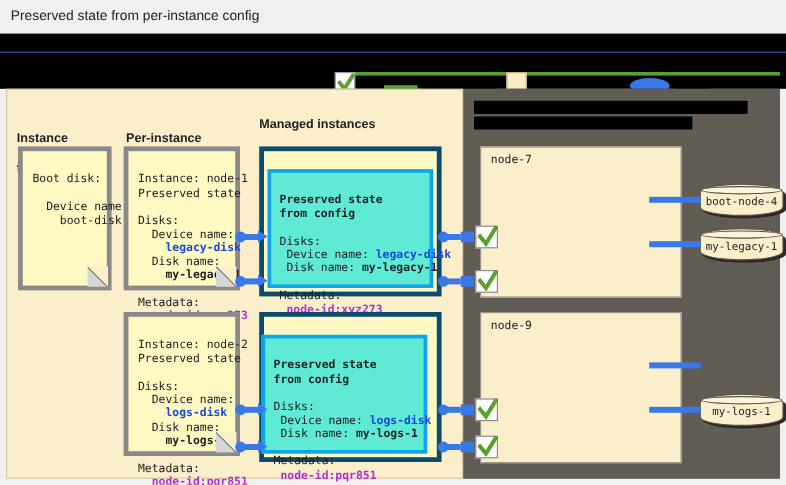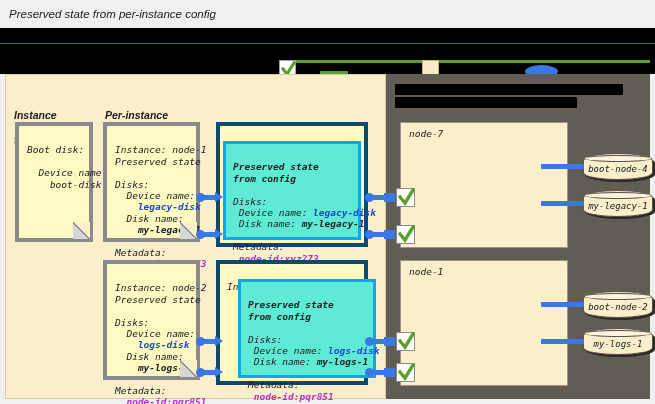--- a/index.html
+++ b/index.html
@@ -4,21 +4,21 @@
 <title>Preserved state from per-instance config</title>
 <style>
   html,body{margin:0;padding:0;}
   body{
     width:655px;height:404px;
     background:#f0f0f0;
     font-family:"Liberation Sans", sans-serif;
     overflow:hidden;
     position:relative;
   }
-  #root{position:relative;width:606px;height:404px;font-style:italic;}
+  #root{position:relative;width:606px;height:404px;}
 
   
   .caption{
     position:absolute;left:0;top:0;width:655px;height:28px;
     background:#f0f0f0;
     display:flex;align-items:center;
     box-sizing:border-box;padding-left:9px;
     font-size:11.5px;color:#202124;
     white-space:nowrap;
   }
@@ -191,21 +191,21 @@
     <b>Instance</b><br>
     <b>template</b>
   </div>
 
   <div class="colhead" style="left:105px;top:96px;">
     <b>Per-instance</b><br>
     <b>configs</b>
   </div>
 
   <div class="colhead" style="left:216px;top:85px;">
-    <br>
+    <b>Managed instances</b><br>
     <span class="reg">(intended configuration, status)</span><br>
     <b>autogenerated</b>
   </div>
 
   <div class="colhead-redacted" style="left:395px;top:84px;">
     <span class="redact-bar" style="width:228px;"></span>
     <span class="redact-bar" style="width:182px;"></span>
   </div>
 
   <div class="card sheet" style="left:15px;top:122px;width:78px;height:120px;">
@@ -257,48 +257,45 @@
 <span> Device name: </span><span class="kw-blue">legacy-disk</span>
 <span> Disk name: </span><span class="b">my-legacy-1</span>
 
 <span>Metadata:</span>
 <span class="kw-purple"> node-id:xyz273</span>
   </div>
 
   <div class="card" style="left:216px;top:260px;width:152px;height:125px;padding:6px 7px;">
 <span>Instance: node-2</span>
   </div>
-  <div class="inner-card" style="left:238px;top:279px;width:138px;height:99px;">
+  <div class="inner-card" style="left:218px;top:279px;width:138px;height:99px;">
 <span class="b">Preserved state</span>
 <span class="b">from config</span>
 
 <span>Disks:</span>
 <span> Device name: </span><span class="kw-blue">logs-disk</span>
 <span> Disk name: </span><span class="b">my-logs-1</span>
 
 <span>Metadata:</span>
 <span class="kw-purple"> node-id:pqr851</span>
   </div>
 
   <div class="nodebox" style="left:400px;top:122px;width:168px;height:126px;">
     <span class="nodelabel">node-7</span>
   </div>
 
   <div class="nodebox" style="left:400px;top:260px;width:168px;height:126px;">
-    <span class="nodelabel">node-1</span>
+    <span class="nodelabel">node-9</span>
   </div>
 
   <div class="disk" style="left:583px;top:153px;">
     <span>boot-node-4</span>
   </div>
   <div class="disk" style="left:583px;top:190px;">
     <span>my-legacy-1</span>
-  </div>
-  <div class="disk" style="left:583px;top:291px;">
-    <span>boot-node-2</span>
   </div>
   <div class="disk" style="left:583px;top:328px;">
     <span>my-logs-1</span>
   </div>
 
   <span class="dot" style="left:196px;top:193px;"></span>
   <span class="conn" style="left:203px;top:195px;width:14px;"></span>
   <span class="arrow" style="left:215px;top:192px;"></span>
 
   <span class="dot" style="left:196px;top:230px;"></span>

